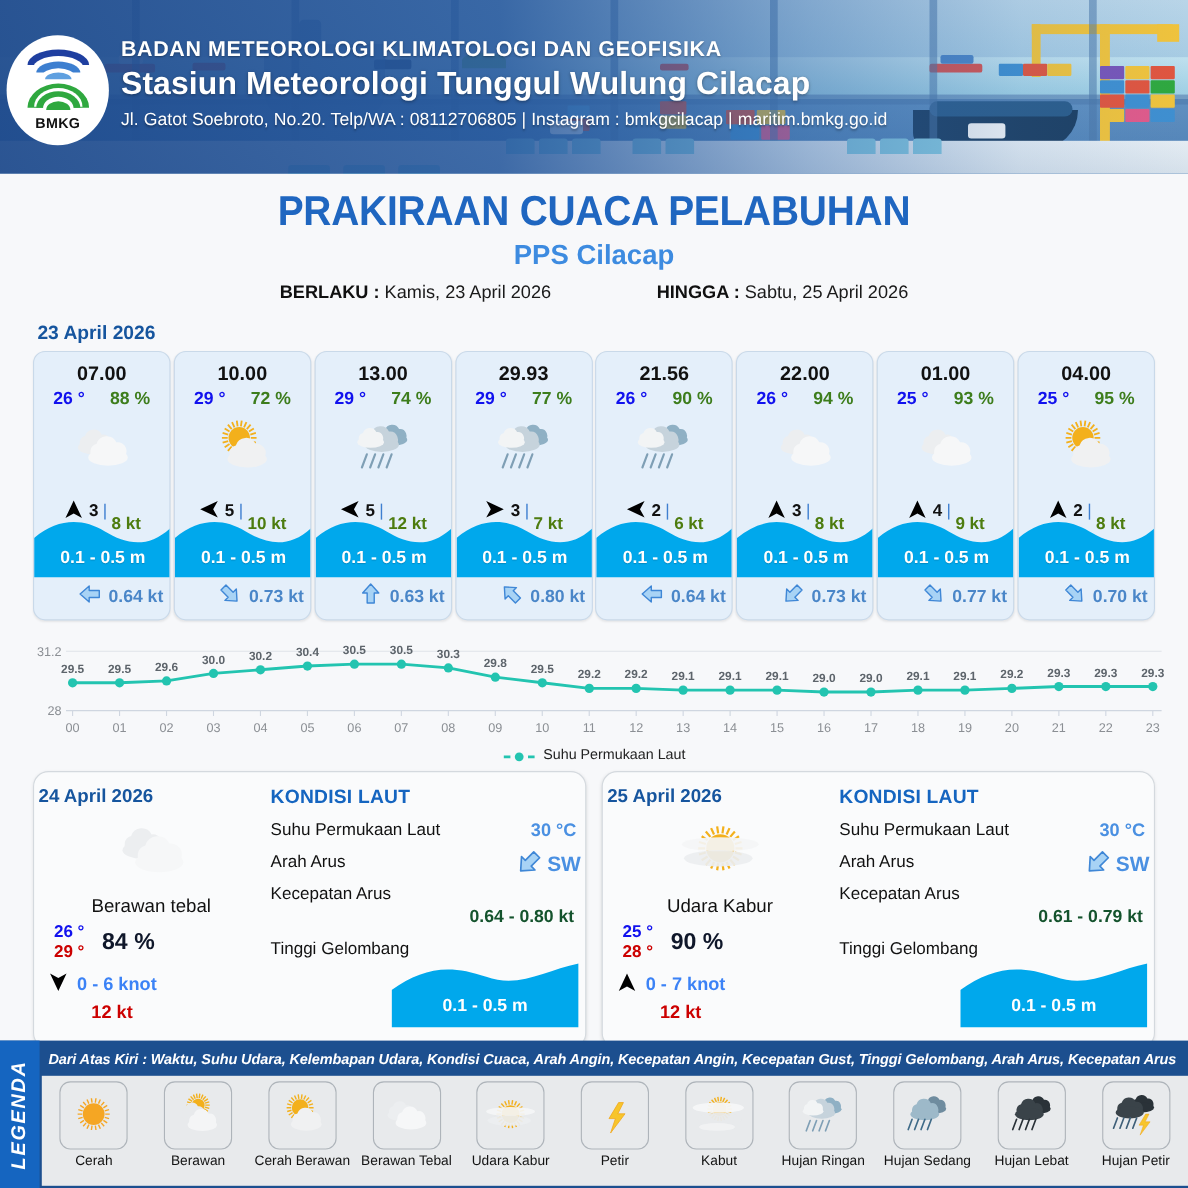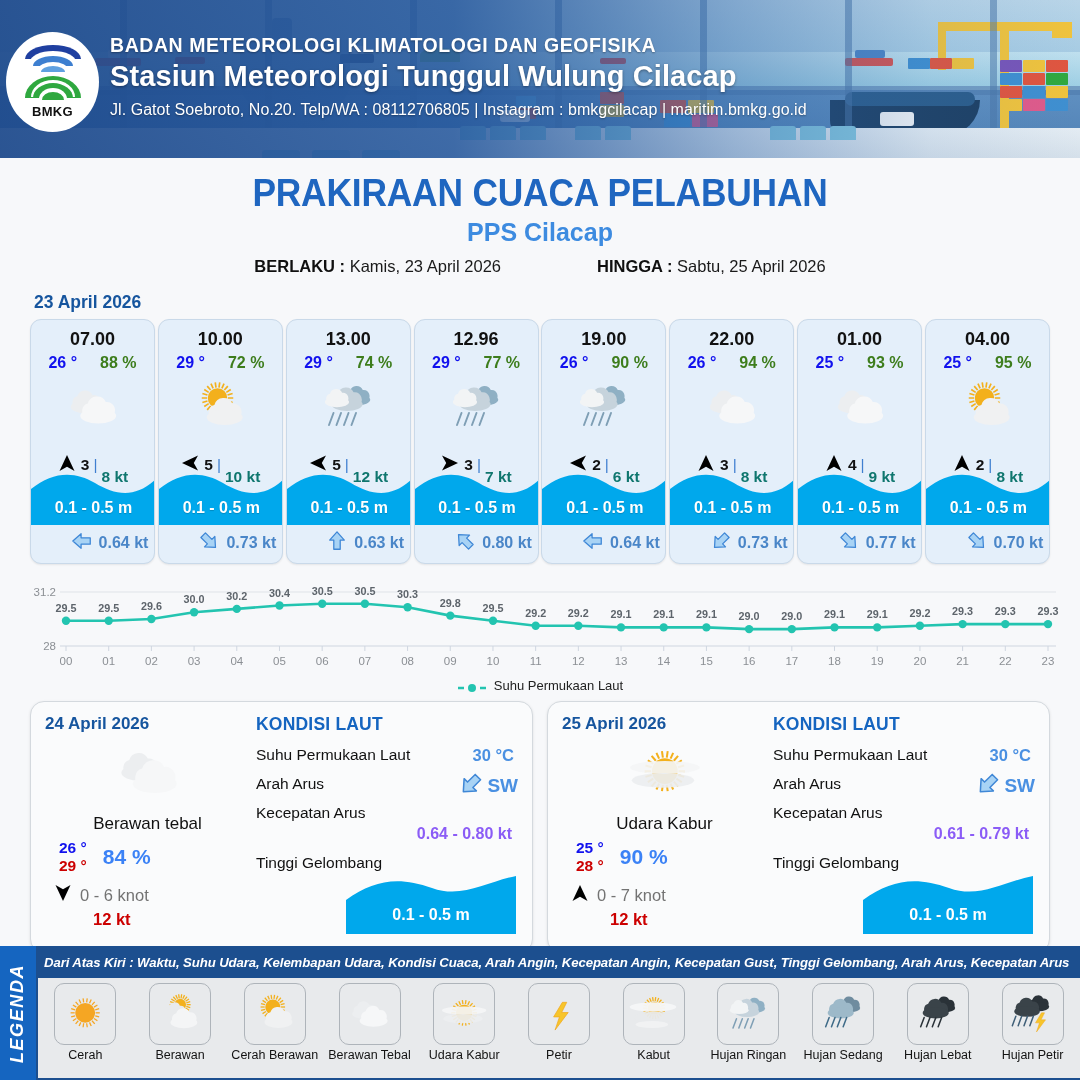--- a/index.html
+++ b/index.html
@@ -118,21 +118,21 @@
   .c-row { display:flex; justify-content:space-around; align-items:baseline; margin-top:4px; padding:0 6px;}
   .c-temp { font-size:16px; font-weight:bold; color:#1111ee; }
   .c-hum { font-size:16px; font-weight:bold; color:#3d7d1c; }
   .c-icon { height:62px; display:flex; align-items:center; justify-content:center; margin-top:4px; }
   .c-wind {
     display:flex; align-items:center; justify-content:center; gap:4px;
     margin-top:6px; font-size:15.5px; font-weight:bold;
   }
   .c-wind .deg { color:#111; }
   .c-wind .sep { color:#3f7fd0; font-weight:normal; }
-  .c-wind .kt { color:#0f766e;margin-top:24px; }
+  .c-wind .kt { color:#4d7c0f;margin-top:24px; }
   .wave-zone { position:absolute; left:0; bottom:38px; width:125px; height:56px; }
   .wave-svg { display:block; width:125px; height:56px; }
   .wave-text {
     position:absolute; left:0; bottom:7px; width:125px; text-align:center;
     font-size:16px; font-weight:bold; color:#ffffff;
     text-shadow:0 1px 1px rgba(0,0,0,.18);
   }
   .cur-row {
     position:absolute; left:16px; bottom:7px; width:125px;
     display:flex; align-items:center; justify-content:center; gap:6px;
@@ -149,42 +149,42 @@
     display:flex; align-items:center; justify-content:center; gap:7px;
   }
   .leg-marker { display:inline-block; width:30px; height:10px; position:relative; }
 
   
   .panels { display:flex; gap:14px; padding:8px 30px 0 30px; }
   .panel {
     flex:1; height:252px; background:#fafbfc;
     border:1px solid #d4d9de; border-radius:14px;
     box-shadow:0 1px 3px rgba(0,0,0,.10);
-    position:relative; padding:12px 14px;
+    position:relative; padding:12px 4px;
     display:flex;
   }
   .p-left { width:205px; position:relative; }
   .p-date { font-size:17px; font-weight:bold; color:#16559e; }
   .p-icon { height:74px; display:flex; align-items:center; justify-content:center; margin-top:2px; }
   .p-cond { text-align:center; font-size:17px; color:#111; margin-top:4px; }
   .p-temps { display:flex; align-items:center; gap:16px; margin-top:5px; padding-left:14px;}
   .p-tcol { display:flex; flex-direction:column; }
   .p-tmin { font-size:15.5px; font-weight:bold; color:#1111ee; }
   .p-tmax { font-size:15.5px; font-weight:bold; color:#cc0000; }
-  .p-hum { font-size:21px; font-weight:bold; color:#3b82f6; }
+  .p-hum { font-size:21px; font-weight:bold; color:#0f172a; }
   .p-wind { display:flex; align-items:center; gap:7px; margin-top:8px; padding-left:8px; }
-  .p-wind-txt { font-size:16.5px; font-weight:normal; color:#737373; }
+  .p-wind-txt { font-size:16.5px; font-weight:bold; color:#3b82f6; }
   .p-gust { font-size:16.5px; font-weight:bold; color:#cc0000; margin-top:3px; padding-left:48px; }
 
   .p-right { flex:1; position:relative; padding-left:6px; }
   .p-sea-title { font-size:17.5px; font-weight:bold; color:#1565c0; letter-spacing:.2px; }
   .p-item { margin-top:11px; position:relative; }
   .p-lbl { font-size:15.5px; color:#111; }
   .p-val { font-size:16.5px; font-weight:bold; color:#4a90e2; position:absolute; right:4px; top:0; }
-  .p-val2 { font-size:16px; font-weight:bold; color:#8b5cf6; text-align:right; margin-top:3px; padding-right:6px; }
+  .p-val2 { font-size:16px; font-weight:bold; color:#14532d; text-align:right; margin-top:3px; padding-right:6px; }
   .p-arrow-row { position:absolute; right:0; top:-4px; display:flex; align-items:center; gap:3px; }
   .p-dir { font-size:19px; font-weight:bold; color:#4a90e2; }
   .p-wave { position:relative; margin-top:4px; height:66px; }
 
   
   .legend-strip {
     position:absolute; left:0; bottom:0; width:1080px; height:134px;
     background:#1c4f8f;
   }
   .legend-side {
@@ -494,21 +494,21 @@
       <div class="cur-row">
         <span><svg width="22" height="22" viewBox="0 0 24 24">
             <g transform="rotate(0 12 12)">
       <path d="M12,2 L20,11 L15.5,11 L15.5,21 L8.5,21 L8.5,11 L4,11 Z" fill="#a8d3f5" stroke="#3f87d6" stroke-width="1.4" stroke-linejoin="round"></path>
     </g>
           </svg></span>
         <span class="cur-val">0.63 kt</span>
       </div>
     </div>
     <div class="card">
-      <div class="c-time">12.96</div>
+      <div class="c-time">29.93</div>
       <div class="c-row">
         <span class="c-temp">29 °</span>
         <span class="c-hum">77 %</span>
       </div>
       <div class="c-icon">
         <svg width="75" height="54" viewBox="0 0 100 72">
     <g transform="translate(42,8) scale(0.66)">
       <path d="M12,30 a11,11 0 0,1 3,-20 a14,14 0 0,1 26,-2 a12,12 0 0,1 8,22 Z" fill="#8fb0c4" stroke="none" stroke-width="1"></path>
       <ellipse cx="30" cy="28" rx="26" ry="11" fill="#8fb0c4"></ellipse>
     </g>
@@ -547,21 +547,21 @@
       <div class="cur-row">
         <span><svg width="22" height="22" viewBox="0 0 24 24">
             <g transform="rotate(315 12 12)">
       <path d="M12,2 L20,11 L15.5,11 L15.5,21 L8.5,21 L8.5,11 L4,11 Z" fill="#a8d3f5" stroke="#3f87d6" stroke-width="1.4" stroke-linejoin="round"></path>
     </g>
           </svg></span>
         <span class="cur-val">0.80 kt</span>
       </div>
     </div>
     <div class="card">
-      <div class="c-time">19.00</div>
+      <div class="c-time">21.56</div>
       <div class="c-row">
         <span class="c-temp">26 °</span>
         <span class="c-hum">90 %</span>
       </div>
       <div class="c-icon">
         <svg width="75" height="54" viewBox="0 0 100 72">
     <g transform="translate(42,8) scale(0.66)">
       <path d="M12,30 a11,11 0 0,1 3,-20 a14,14 0 0,1 26,-2 a12,12 0 0,1 8,22 Z" fill="#8fb0c4" stroke="none" stroke-width="1"></path>
       <ellipse cx="30" cy="28" rx="26" ry="11" fill="#8fb0c4"></ellipse>
     </g>

